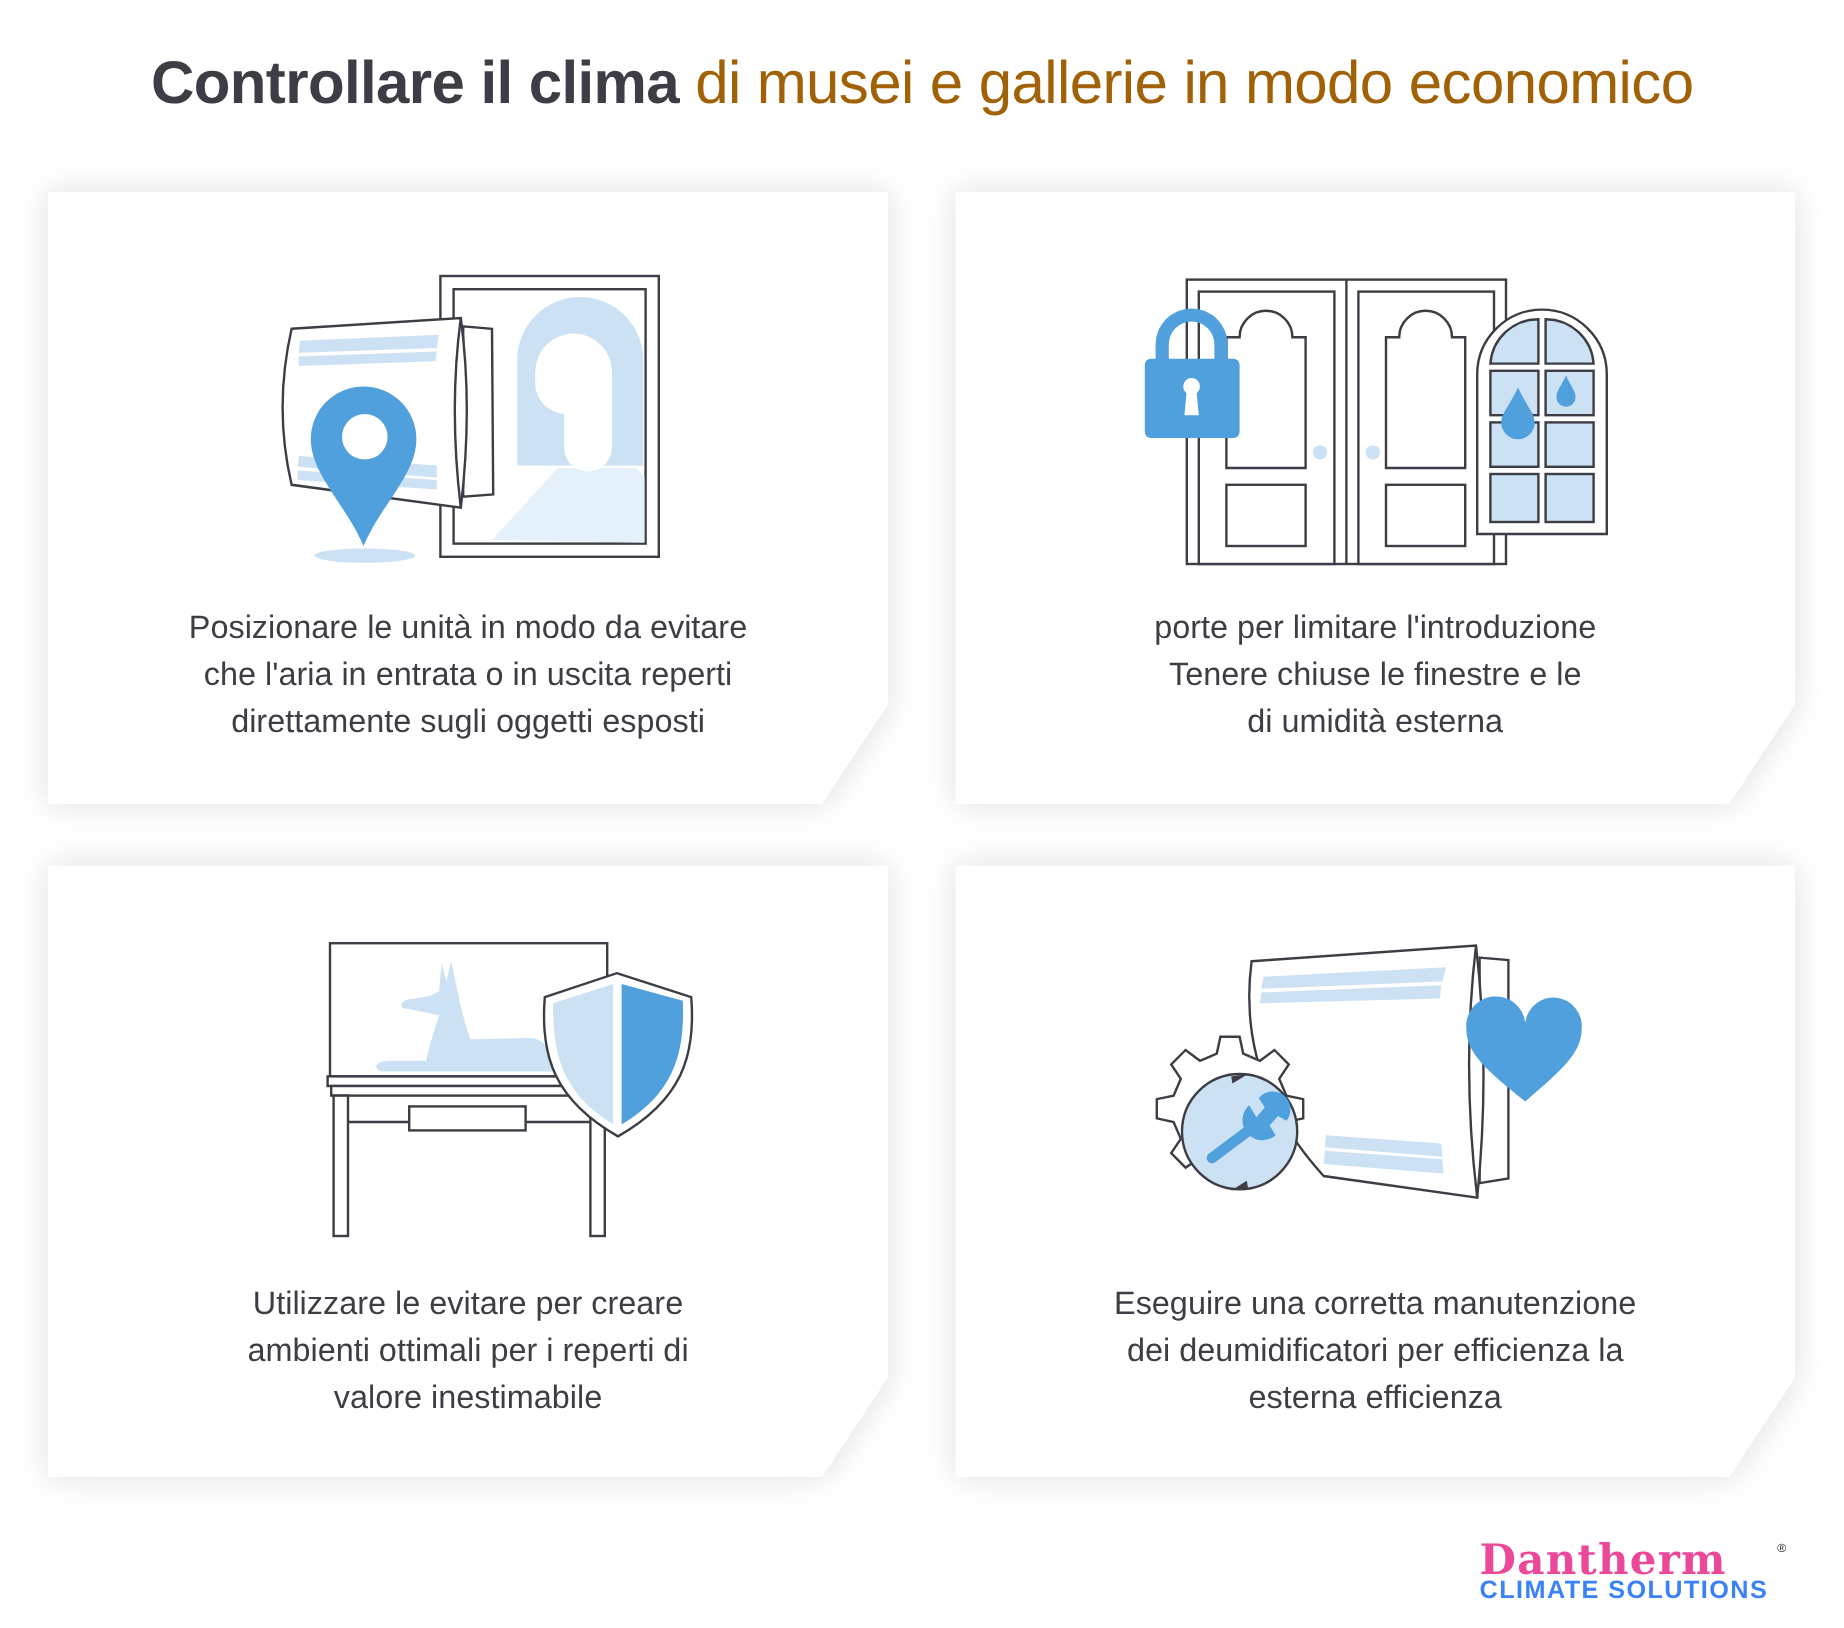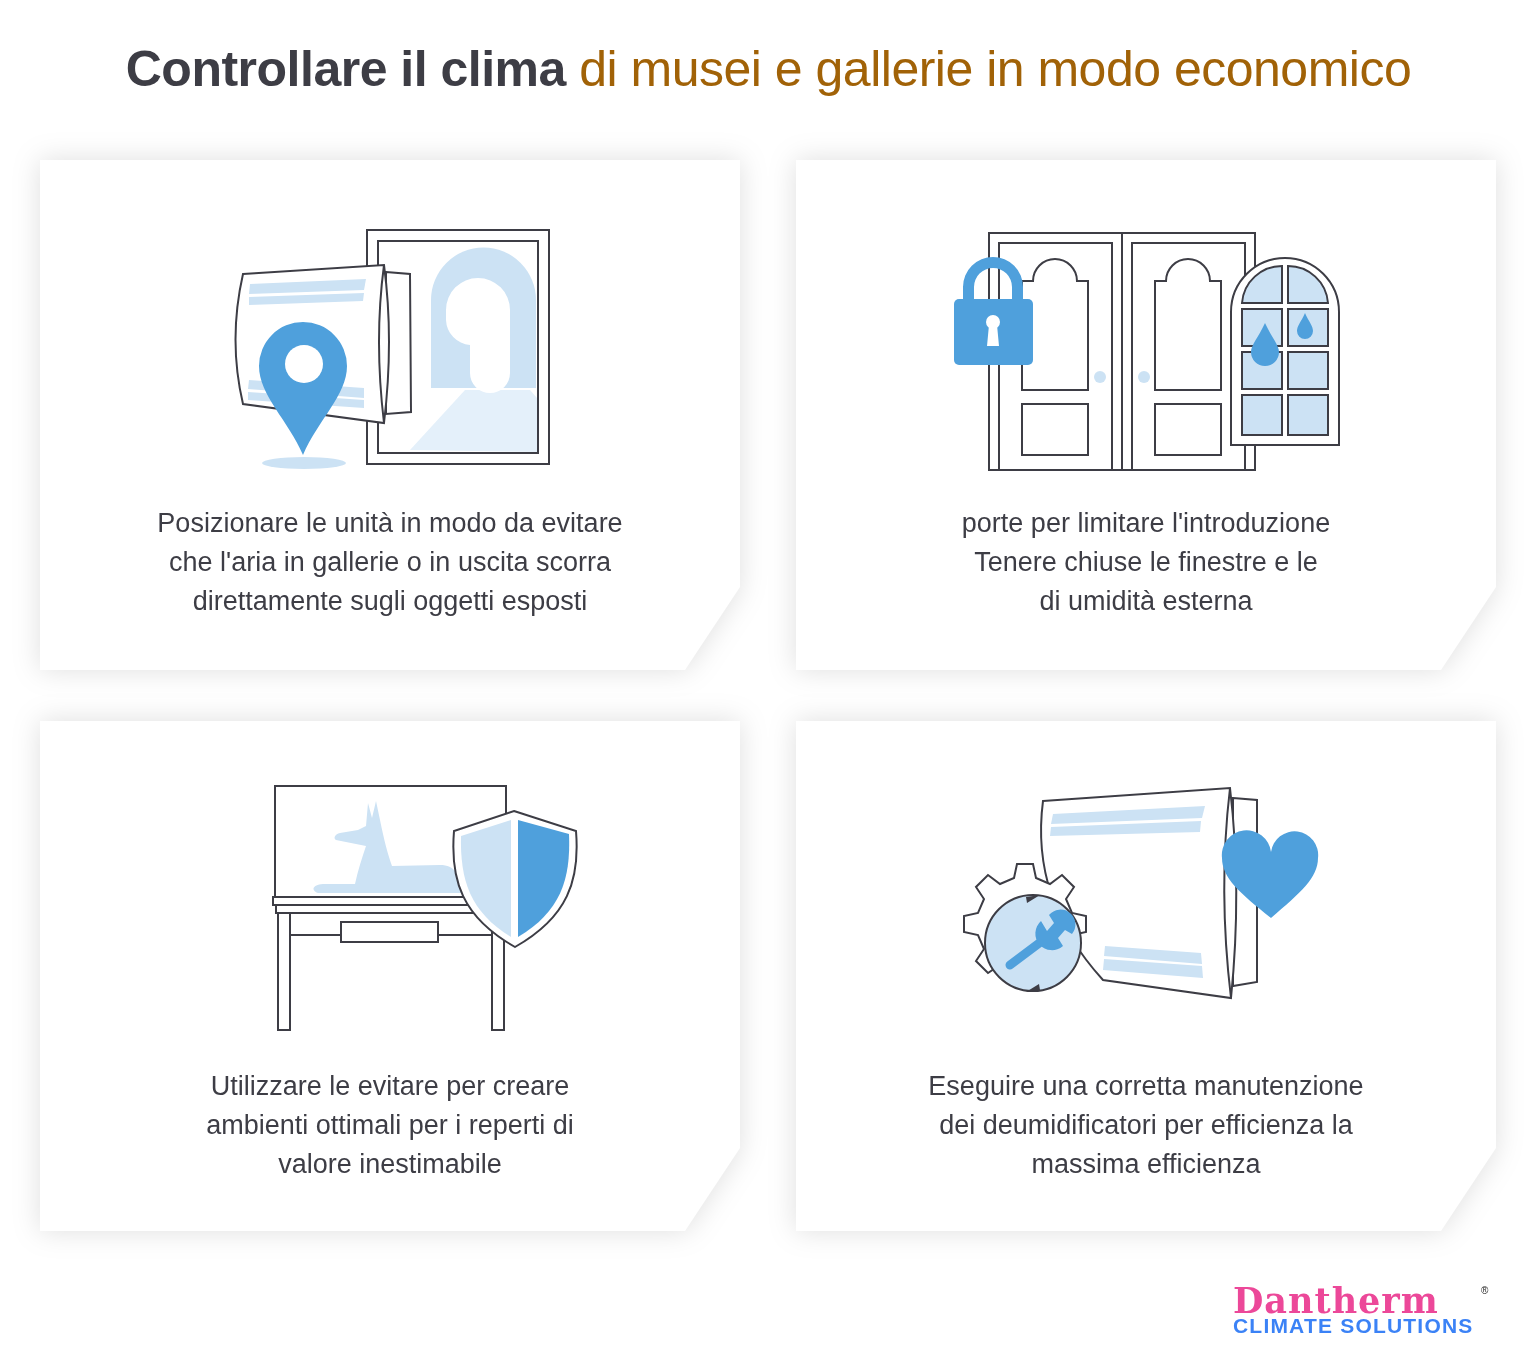--- a/index.html
+++ b/index.html
@@ -43,21 +43,21 @@
       <polygon points="249,297 364,293 363,301 249,305" fill="#cce2f4"></polygon>
       <polygon points="249,380 364,388 364,398 248,389" fill="#cce2f4"></polygon>
       <polygon points="248,392 364,400 364,408 248,400" fill="#cce2f4"></polygon>
 
       <ellipse cx="304" cy="463" rx="42" ry="6" fill="#cce2f4"></ellipse>
       <path d="M303 322 A44 44 0 0 1 347 366 C347 395 318 420 303 455 C288 420 259 395 259 366 A44 44 0 0 1 303 322 Z" fill="#4fa0dc"></path>
       <circle cx="304" cy="364" r="19" fill="#fff"></circle>
     </svg>
     <div class="card-text" style="top:344px;text-align:center;">
       <div>Posizionare le unità in modo da evitare</div>
-      <div>che l'aria in gallerie o in uscita scorra</div>
+      <div>che l'aria in entrata o in uscita reperti</div>
       <div>direttamente sugli oggetti esposti</div>
     </div>
   </div>
 </div>
 
 <div class="card-wrap" style="left:796px; top:160px;">
   <div class="card">
     <svg class="icon" style="left:144px; top:60px;" width="420" height="260" viewBox="940 220 420 260">
 
       <rect x="989" y="233" width="266" height="237" fill="#fff" stroke="#3d3d45" stroke-width="2"></rect>
@@ -143,21 +143,21 @@
       <circle cx="1033" cy="943" r="48" fill="#cce2f4" stroke="#3d3d45" stroke-width="2"></circle>
       <polygon points="1026,897 1040,895 1027,903" fill="#3d3d45"></polygon>
       <polygon points="1040,990 1026,992 1039,984" fill="#3d3d45"></polygon>
 
       <path d="M1010 965 L1050 935" stroke="#4fa0dc" stroke-width="9" stroke-linecap="round"></path>
       <path d="M1041 921 A14 14 0 0 0 1063 946 L1058 938 L1065 930 L1072 934 A14 14 0 0 0 1049 915 L1054 923 L1047 931 Z" fill="#4fa0dc"></path>
     </svg>
     <div class="card-text" style="top:346px;">
       <div>Eseguire una corretta manutenzione</div>
       <div>dei deumidificatori per efficienza la</div>
-      <div>massima efficienza</div>
+      <div>esterna efficienza</div>
     </div>
   </div>
 </div>
 
 <div class="logo">
   <div class="logo-main">Dantherm</div>
   <span class="logo-reg">®</span>
   <div class="logo-sub">CLIMATE SOLUTIONS</div>
 </div>
 

